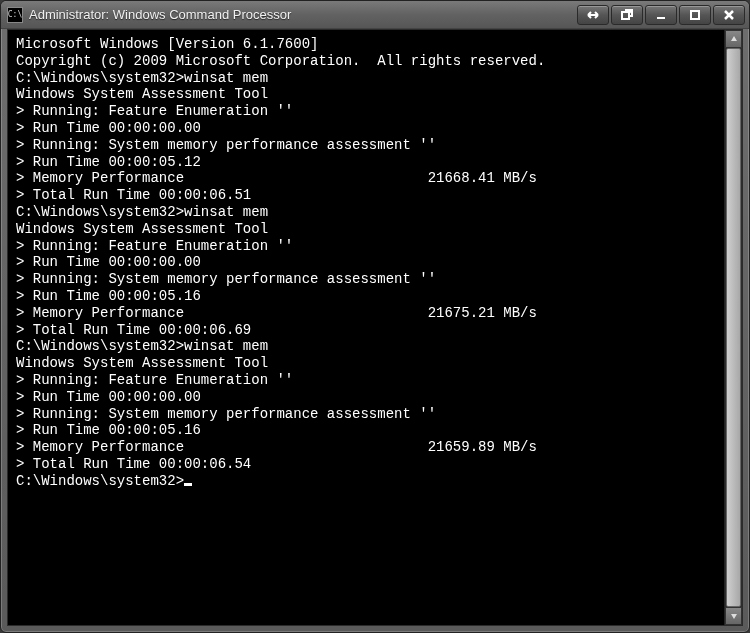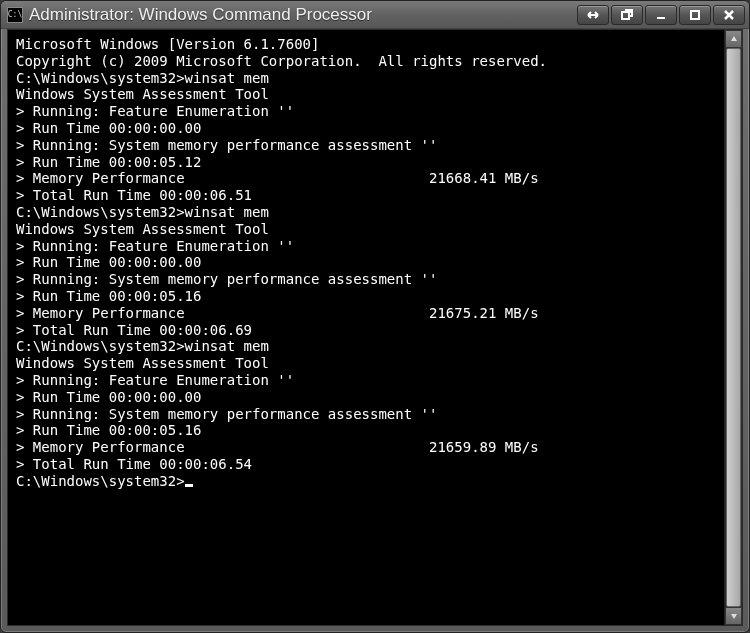--- a/index.html
+++ b/index.html
@@ -36,21 +36,21 @@
     width: 16px; height: 16px;
     background: #000;
     border: 1px solid #888;
     margin-right: 6px;
     display:flex;align-items:center;justify-content:center;
     font-size: 8px; color:#ccc;
     font-family: monospace;
   }
   .title-text {
     flex: 0 0 auto;
-    font-size: 17px;
+    font-size: 13px;
     white-space: nowrap;
   }
   .title-spacer { flex: 1; }
   .controls {
     display: flex;
     gap: 2px;
     align-items: center;
   }
   .ctrl {
     width: 32px; height: 20px;
@@ -77,21 +77,21 @@
     flex: 1;
     padding: 6px 8px;
     color: #fff;
     font-family: "Lucida Console","Consolas",monospace;
     font-size: 14px;
     line-height: 16.8px;
     white-space: pre;
     letter-spacing: 0px;
     overflow: hidden;
   }
-  .terminal .line { white-space: pre; }
+  .terminal .line { white-space: pre; font-family: Liberation Mono, monospace; }
   .scrollbar {
     width: 18px;
     background: #3a3a3a;
     border-left: 1px solid #222;
     display: flex; flex-direction: column;
   }
   .sb-btn {
     height: 18px;
     background: linear-gradient(to bottom,#888,#666);
     border: 1px solid #333;

